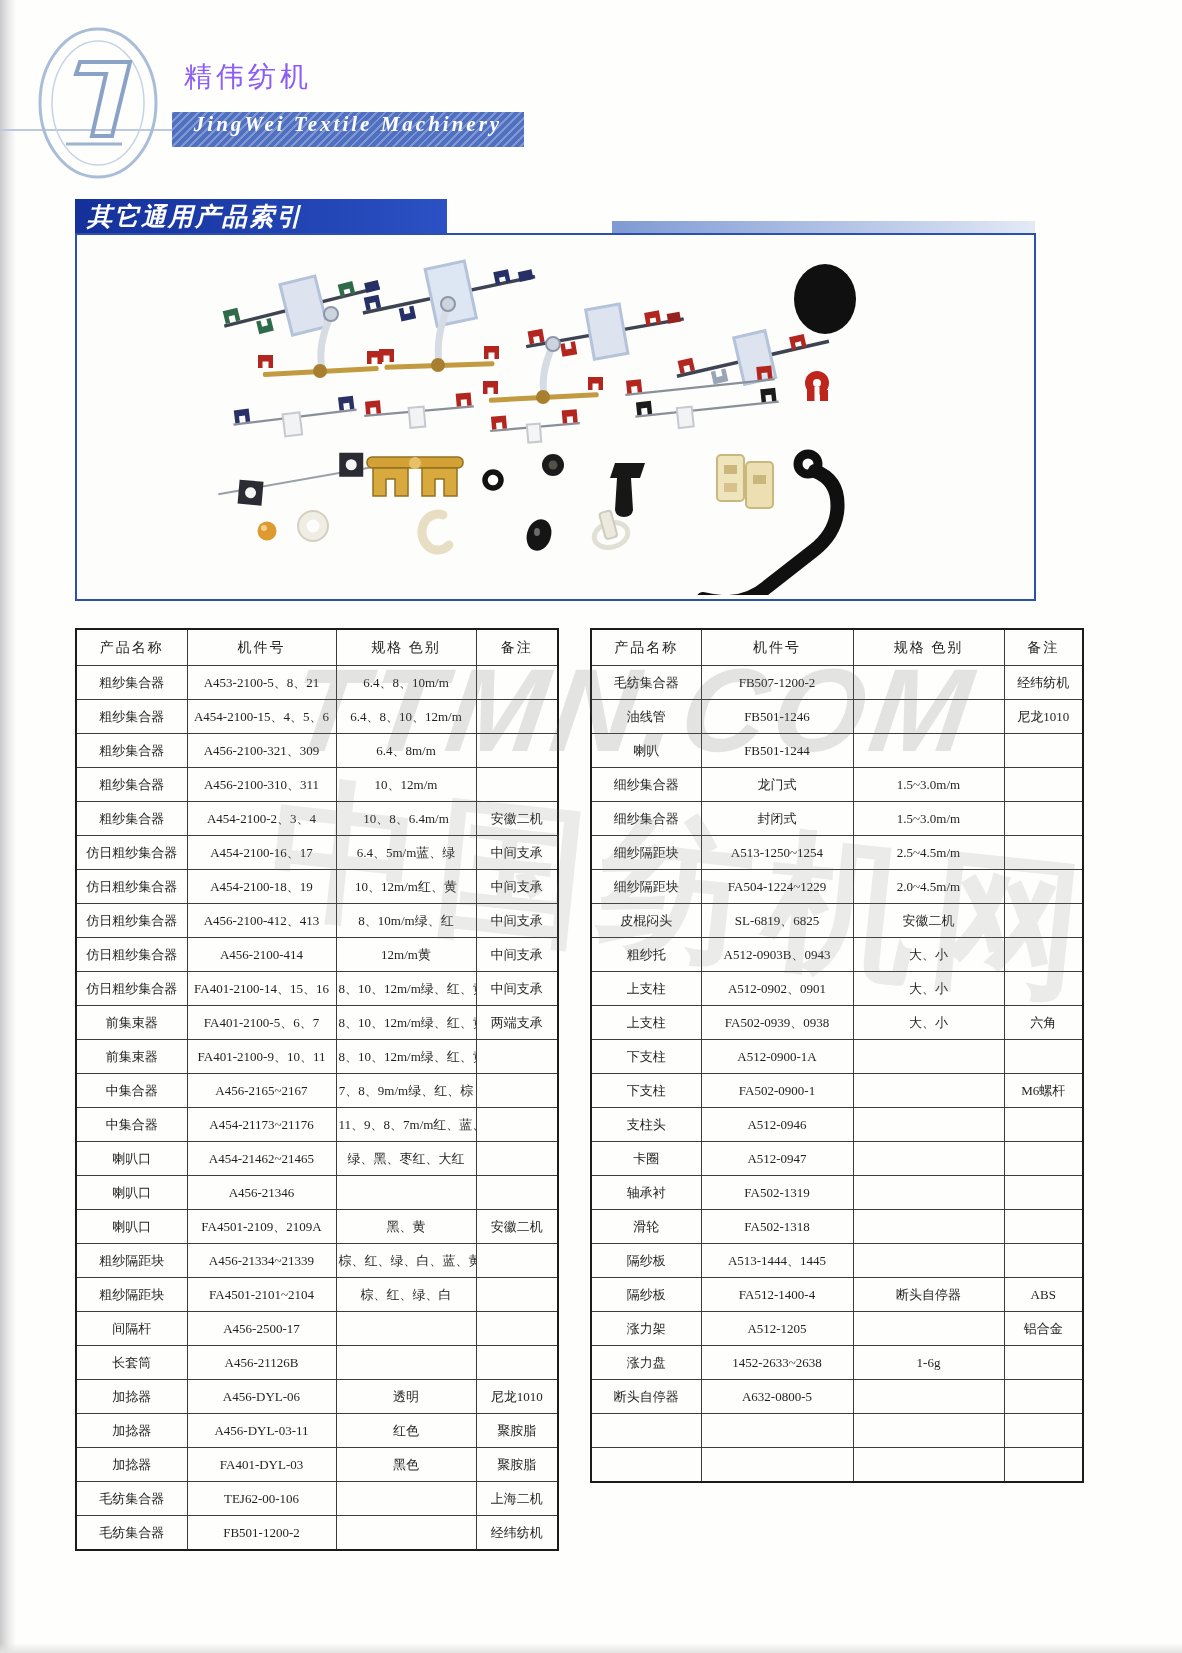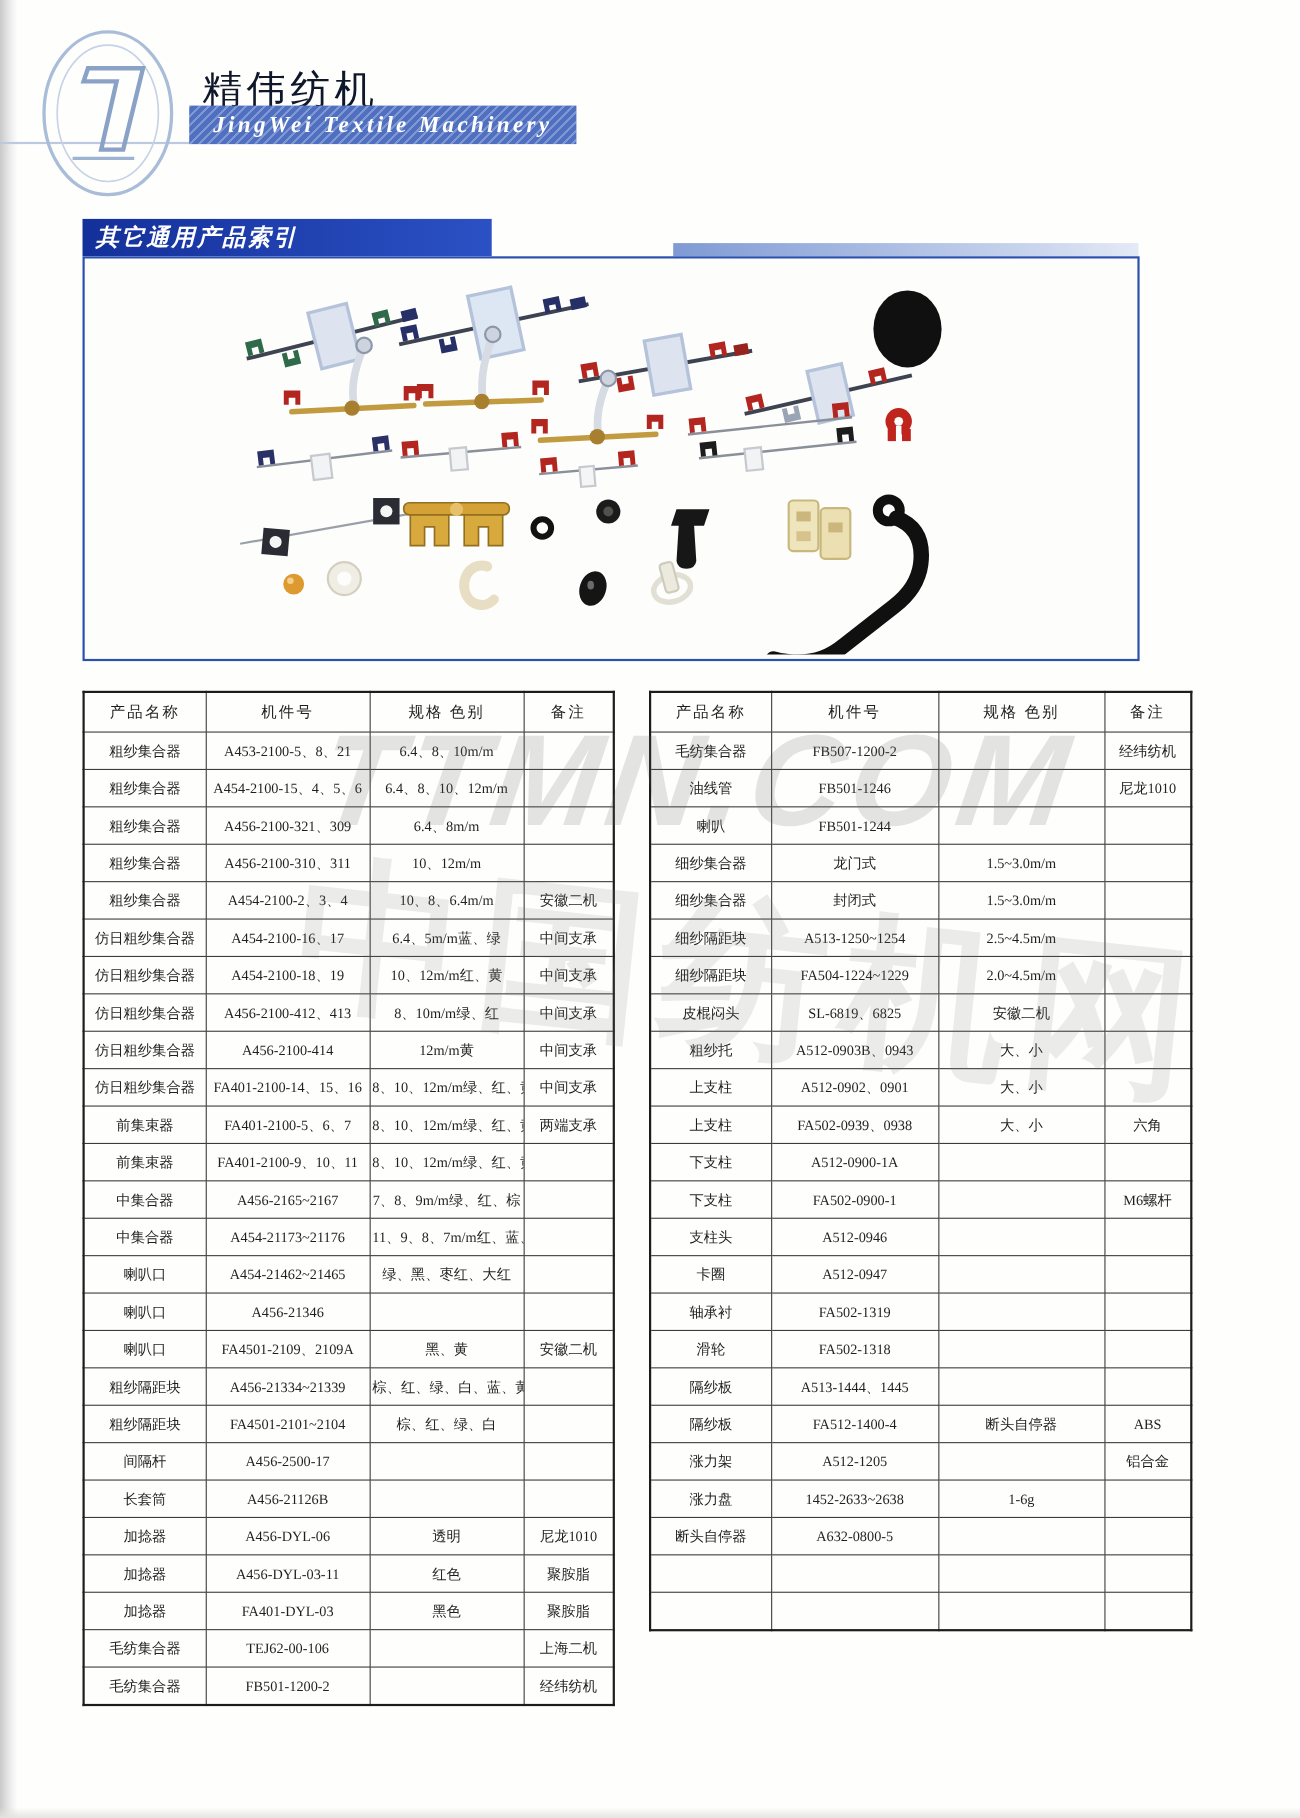--- a/index.html
+++ b/index.html
@@ -7,33 +7,33 @@
         background:#fefefd;overflow:hidden;
         font-family:"Liberation Serif","DejaVu Serif",serif;color:#222;}
   .scan-edge{position:absolute;left:0;top:0;width:16px;height:100%;
         background:linear-gradient(90deg,#c9c9c9,#ededed 60%,#fefefd);}
   .scan-edge-bottom{position:absolute;left:0;bottom:0;width:100%;height:10px;
         background:linear-gradient(0deg,#e3e3e1,rgba(255,255,255,0));}
 
   
   .logo-line{position:absolute;left:0;top:129px;width:236px;height:2px;background:#bcc9e0;}
   .logo{position:absolute;left:36px;top:24px;}
-  .brand-cn{position:absolute;left:184px;top:58px;font-size:36px;letter-spacing:4px;
-        color:#0f172a;font-weight:500;}
-  .brand-en{position:absolute;left:172px;top:96px;width:352px;height:35px;
+  .brand-cn{position:absolute;left:184px;top:58px;font-size:28px;letter-spacing:4px;
+        color:#8b5cf6;font-weight:500;}
+  .brand-en{position:absolute;left:172px;top:112px;width:352px;height:35px;
         background:#4f6fc0;
         background-image:repeating-linear-gradient(135deg,rgba(255,255,255,.28) 0 2px,rgba(255,255,255,0) 2px 6px);
-        display:flex;align-items:center;justify-content:center;}
+        display:flex;align-items:flex-start;justify-content:center;}
   .brand-en span{color:#ffffff;font-style:italic;font-weight:bold;font-size:21px;letter-spacing:3px;}
 
   
   .section-bar{position:absolute;left:75px;top:199px;width:372px;height:34px;
         background:linear-gradient(90deg,#14309a,#2b51c4);
         display:flex;align-items:center;}
-  .section-bar span{color:#fff;font-weight:bold;font-style:italic;font-size:21px;
+  .section-bar span{color:#fff;font-weight:bold;font-style:italic;font-size:25px;
         letter-spacing:2px;padding-left:12px;
         font-family:"Liberation Sans","DejaVu Sans",sans-serif;}
   .section-strip{position:absolute;left:612px;top:221px;width:423px;height:13px;
         background:linear-gradient(90deg,#7f9ad4,#ccd7ee 80%,#e4eaf6);}
 
   
   .photo-frame{position:absolute;left:75px;top:233px;width:957px;height:364px;
         border:2px solid #2b50ae;background:#fdfdfc;}
 
   

